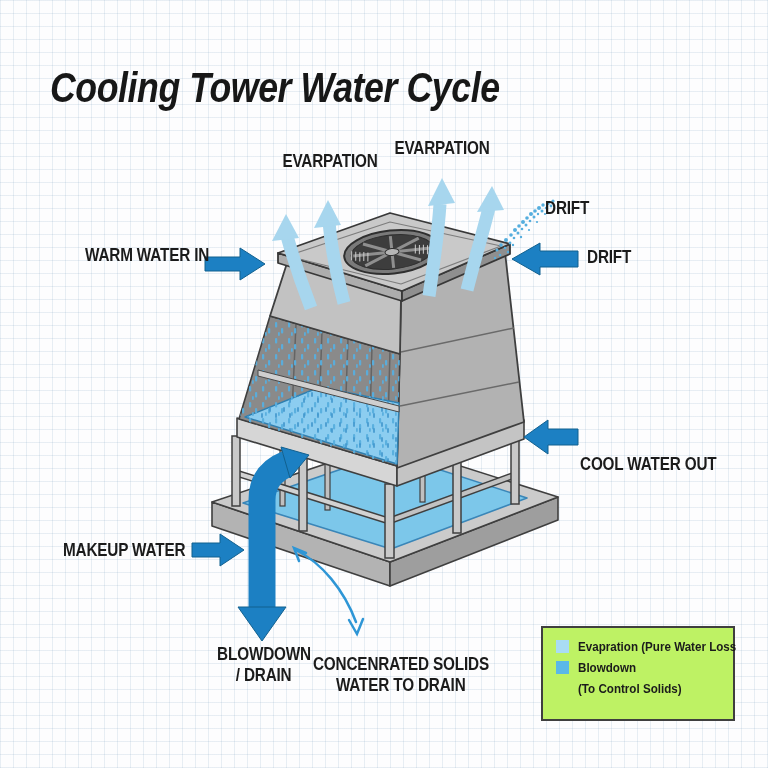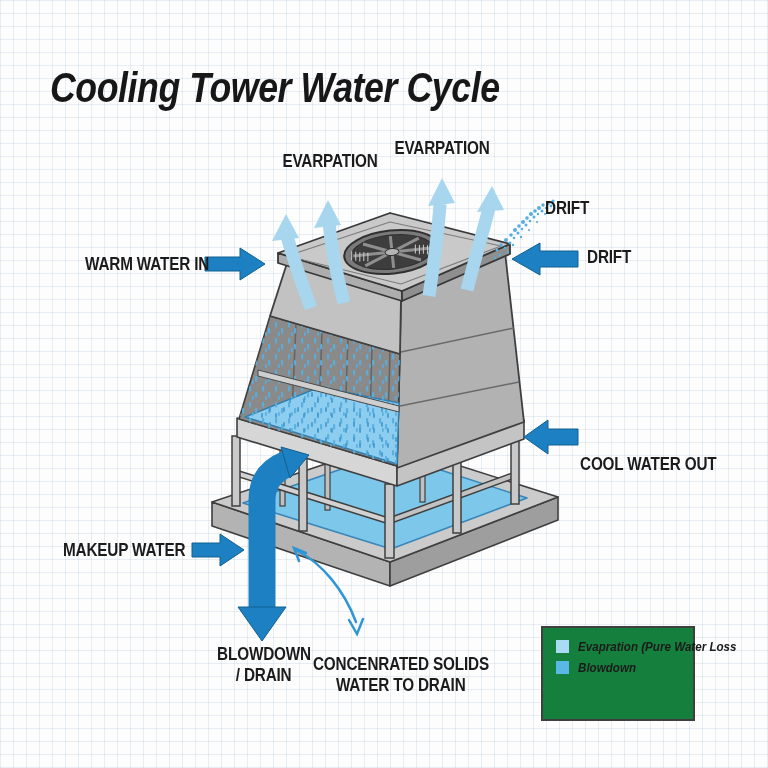--- a/index.html
+++ b/index.html
@@ -26,24 +26,23 @@
   .two-line{line-height:21px;}
   svg{position:absolute;left:0;top:0;}
   
   .c-arrow{fill:var(--arrow-blue,#1c80c3);stroke:#11608f;stroke-width:1;}
   .c-evap{fill:var(--evaporation-blue,#a7d6ee);}
   .c-evap-s{stroke:var(--evaporation-blue,#a7d6ee);}
   .c-thin{stroke:var(--thin-arrow-blue,#2e96d6);}
   .c-water{fill:var(--water-blue,#8ccdf0);}
   .c-basin{fill:var(--basin-blue,#7cc7ea);}
   .legend{
-    position:absolute;left:541px;top:626px;width:154px;height:95px;
-    background:#15803d;border:2px solid #3f3f3f;box-sizing:border-box;
+    position:absolute;left:541px;top:626px;width:194px;height:95px;
+    background:#bef264;border:2px solid #3f3f3f;box-sizing:border-box;
     padding:8px 0 0 13px;
-    font-style:italic;
   }
   .legend-row{display:flex;align-items:center;height:21px;}
   .legend-row .sw{width:13px;height:13px;margin-right:9px;flex:0 0 13px;}
   .legend-row .tx{font-weight:700;font-size:13.5px;color:#1b1b1b;white-space:nowrap;
     display:inline-block;transform:scaleX(.86);transform-origin:left center;}
   .legend-row.indent{padding-left:22px;}
 </style>
 </head>
 <body>
 
@@ -215,21 +214,21 @@
     <path d="M349,620 L357,634 L363,619"></path>
   </g>
 </svg>
 
 <div class="title"><span class="cond">Cooling Tower Water Cycle</span></div>
 
 <div class="lbl center" style="left:330px;top:152px;"><span class="cond-c">EVARPATION</span></div>
 <div class="lbl center" style="left:442px;top:139px;"><span class="cond-c">EVARPATION</span></div>
 <div class="lbl" style="left:545px;top:199px;"><span class="cond">DRIFT</span></div>
 <div class="lbl" style="left:587px;top:248px;"><span class="cond">DRIFT</span></div>
-<div class="lbl" style="left:85px;top:255px;"><span class="cond">WARM WATER IN</span></div>
+<div class="lbl" style="left:85px;top:246px;"><span class="cond">WARM WATER IN</span></div>
 <div class="lbl" style="left:580px;top:419px;margin-top:36px;"><span class="cond">COOL WATER OUT</span></div>
 <div class="lbl" style="left:63px;top:541px;text-decoration:underline;"><span class="cond">MAKEUP WATER</span></div>
 
 <div class="lbl center two-line" style="left:264px;top:644px;">
   <span class="cond-c">BLOWDOWN</span><br>
   <span class="cond-c">/ DRAIN</span>
 </div>
 <div class="lbl center two-line" style="left:401px;top:654px;text-decoration:underline;">
   <span class="cond-c">CONCENRATED SOLIDS</span><br>
   <span class="cond-c">WATER TO DRAIN</span>
@@ -237,13 +236,16 @@
 
 <div class="legend">
   <div class="legend-row">
     <span class="sw" style="background: rgb(169, 220, 244);"></span>
     <span class="tx">Evapration (Pure Water Loss</span>
   </div>
   <div class="legend-row">
     <span class="sw" style="background: rgb(90, 184, 232);"></span>
     <span class="tx">Blowdown</span>
   </div>
+  <div class="legend-row indent">
+    <span class="tx">(To Control Solids)</span>
+  </div>
 </div>
 
 </body></html>

